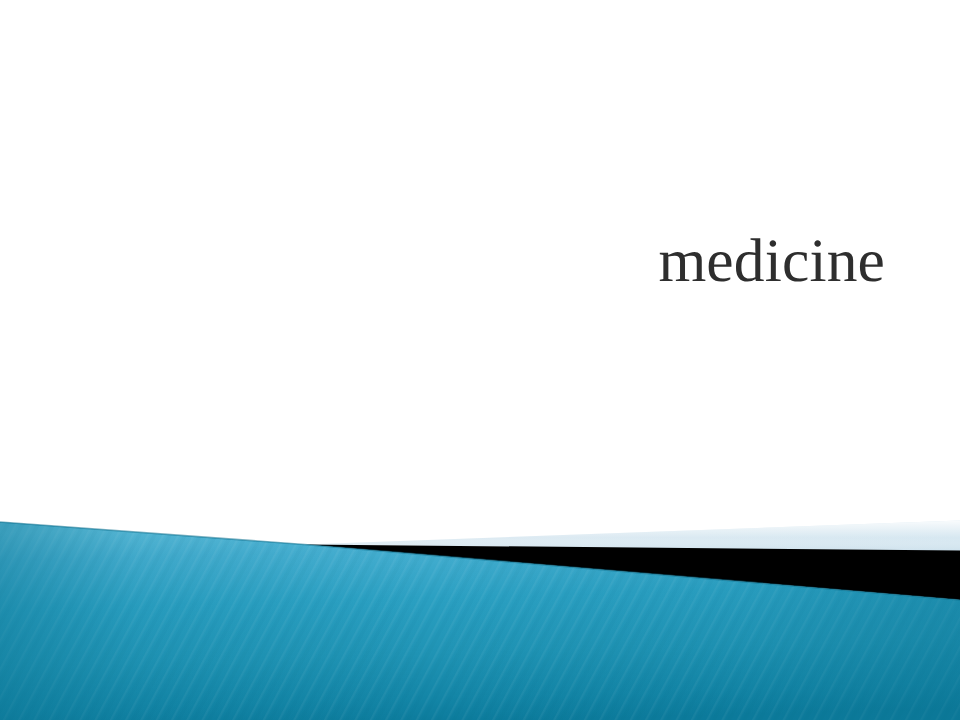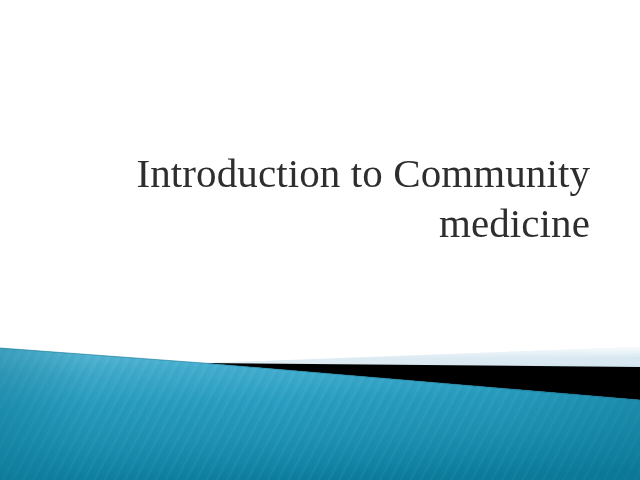--- a/index.html
+++ b/index.html
@@ -53,21 +53,20 @@
     width: 640px;
     height: 150px;
   }
 </style>
 </head>
 <body>
 
 <div id="slide">
 
   <div id="title-block">
-    <span class="title-line">Introduction to Community</span>
     <span class="title-line">medicine</span>
   </div>
 
   <div id="footer-decoration">
     <svg viewBox="0 0 640 150" preserveAspectRatio="none">
       <defs>
         <linearGradient id="tealGrad" x1="0.42" y1="0" x2="0.55" y2="1">
           <stop offset="0%" stop-color="#5cbcda"></stop>
           <stop offset="14%" stop-color="#45aed0"></stop>
           <stop offset="38%" stop-color="#2ba0c2"></stop>

